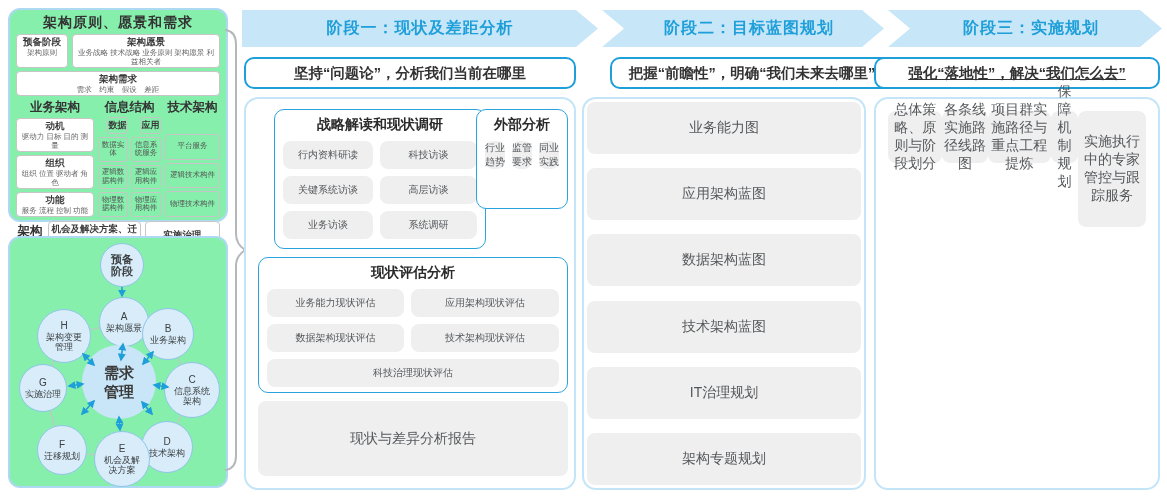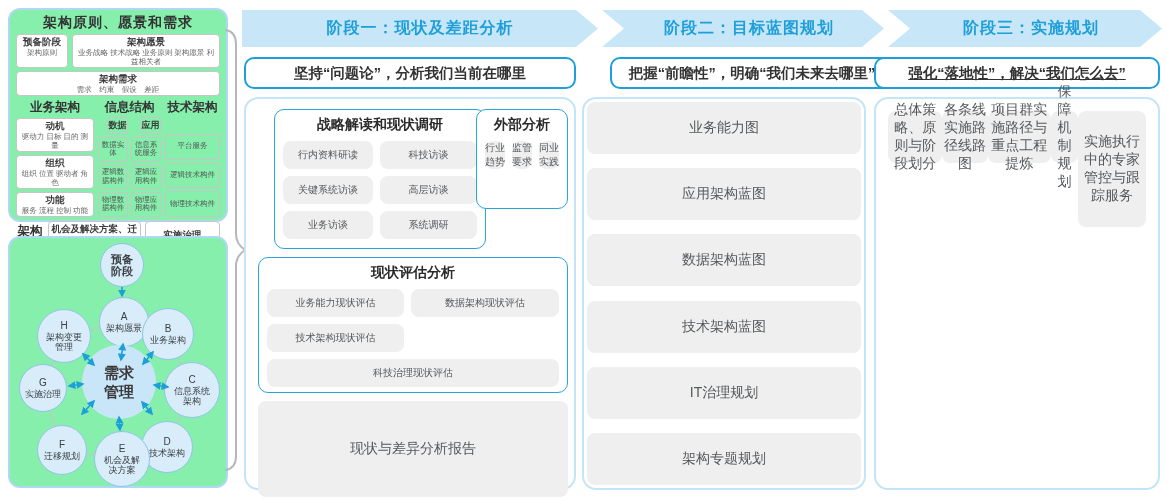--- a/index.html
+++ b/index.html
@@ -75,21 +75,21 @@
   .gitem{background:#efeff0;border-radius:8px;display:flex;align-items:center;justify-content:center;
          font-size:10px;color:#55585a;text-align:center;}
   .bx-strategy{left:28px;top:10px;width:212px;height:140px;}
   .bx-external{left:230px;top:10px;width:92px;height:100px;}
   .bx-assess{left:12px;top:158px;width:310px;height:136px;}
   .grid2{display:grid;grid-template-columns:1fr 1.08fr;gap:7px;}
   .grid2 .gitem{height:28px;}
   .vlist{display:flex;flex-direction:row;gap:7px;}
   .vlist .gitem{height:28px;}
   .span2{grid-column:1 / span 2;}
-  .bx-report{position:absolute;left:12px;top:302px;width:310px;height:96px;font-size:14px;border-radius:8px;}
+  .bx-report{position:absolute;left:12px;top:302px;width:310px;height:75px;font-size:14px;border-radius:8px;}
   .stack-item{height:52px;border-radius:8px;font-size:14px;}
   .stack-item.tall{height:116px;}
 </style>
 </head>
 <body>
 
 <div class="canvas">
 
   <div class="panel panel-a">
     <div class="pa-title">架构原则、愿景和需求</div>
@@ -263,20 +263,21 @@
         <div class="gitem">行业趋势</div>
         <div class="gitem">监管要求</div>
         <div class="gitem">同业实践</div>
       </div>
     </div>
 
     <div class="bluebox bx-assess">
       <div class="bb-title">现状评估分析</div>
       <div class="grid2">
         <div class="gitem">业务能力现状评估</div>
+        <div class="gitem">应用架构现状评估</div>
         <div class="gitem">数据架构现状评估</div>
         <div class="gitem">技术架构现状评估</div>
         <div class="gitem span2">科技治理现状评估</div>
       </div>
     </div>
 
     <div class="gitem bx-report">现状与差异分析报告</div>
   </div>
 
   <div class="content content-2">

